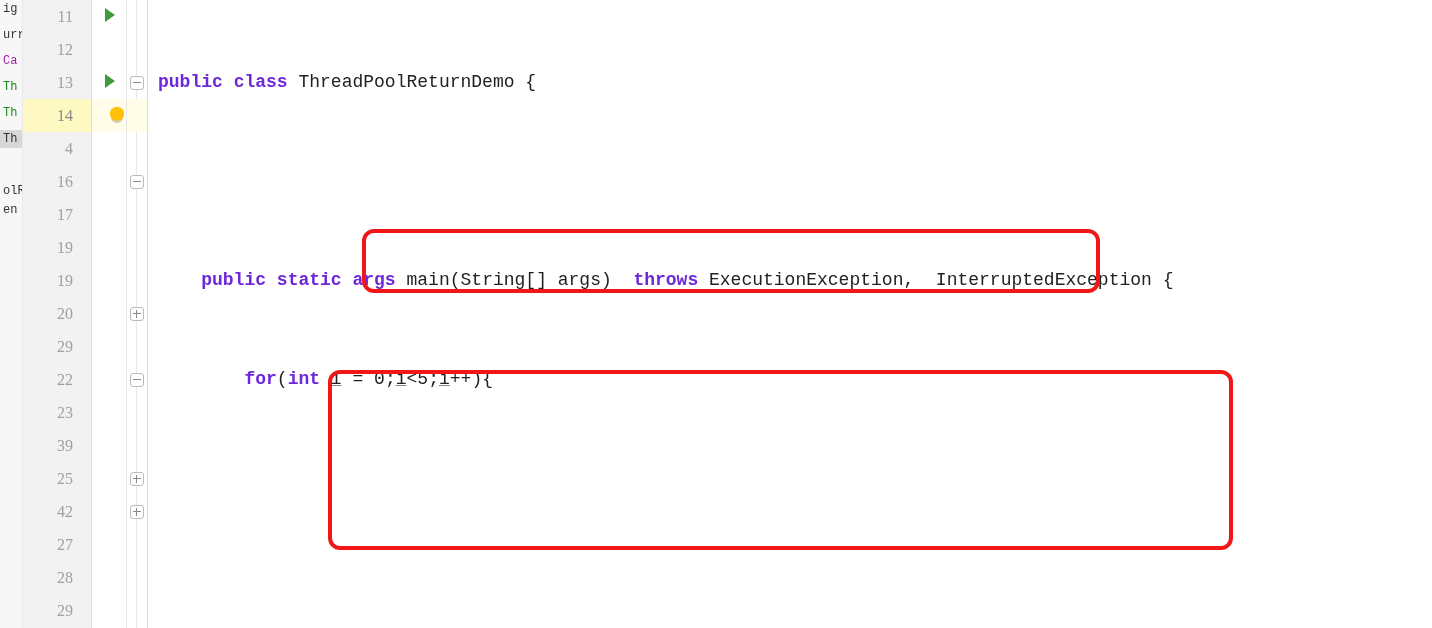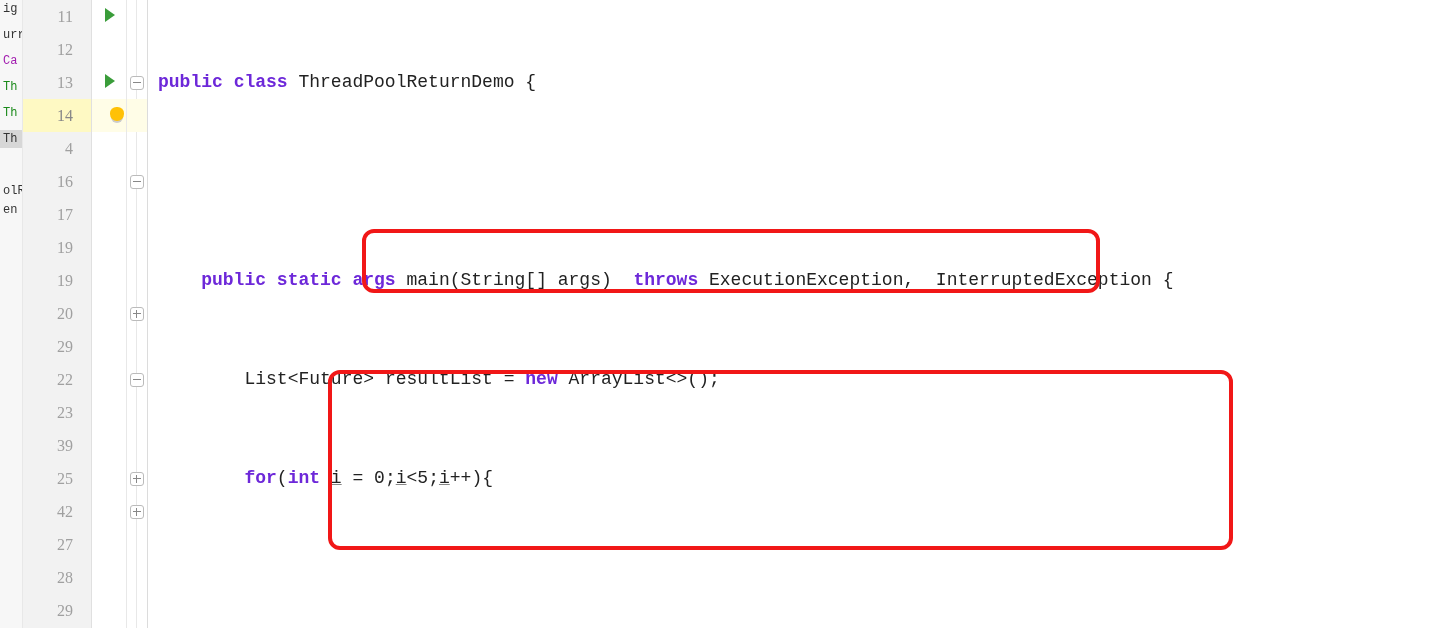--- a/index.html
+++ b/index.html
@@ -124,21 +124,20 @@
       </div>
       <div class="row"></div>
       <div class="row"></div>
       <div class="row"></div>
     </div>
 
   <div class="code" id="code">
     <div class="line"><span class="kw">public</span> <span class="kw">class</span> <span>ThreadPoolReturnDemo</span> {</div>
     <div class="line"></div>
     <div class="line">    <span class="kw">public</span> <span class="kw">static</span> <span class="kw">args</span> <span>main</span>(<span>String[] args</span>)  <span class="kw">throws</span> <span>ExecutionException</span>,  <span>InterruptedException</span> {</div>
-    <div class="line">        <span>List</span>&lt;<span>Future</span>&gt; <span>resultList</span> = <span class="kw">new</span> <span>ArrayList</span>&lt;&gt;();</div>
     <div class="line">        <span class="kw">for</span>(<span class="kw">int</span> <span class="underline">i</span> = <span>0</span>;<span class="underline">i</span>&lt;<span>5</span>;<span class="underline">i</span><span>++</span>){</div>
     
     
     
     
     
     
     
     
     

